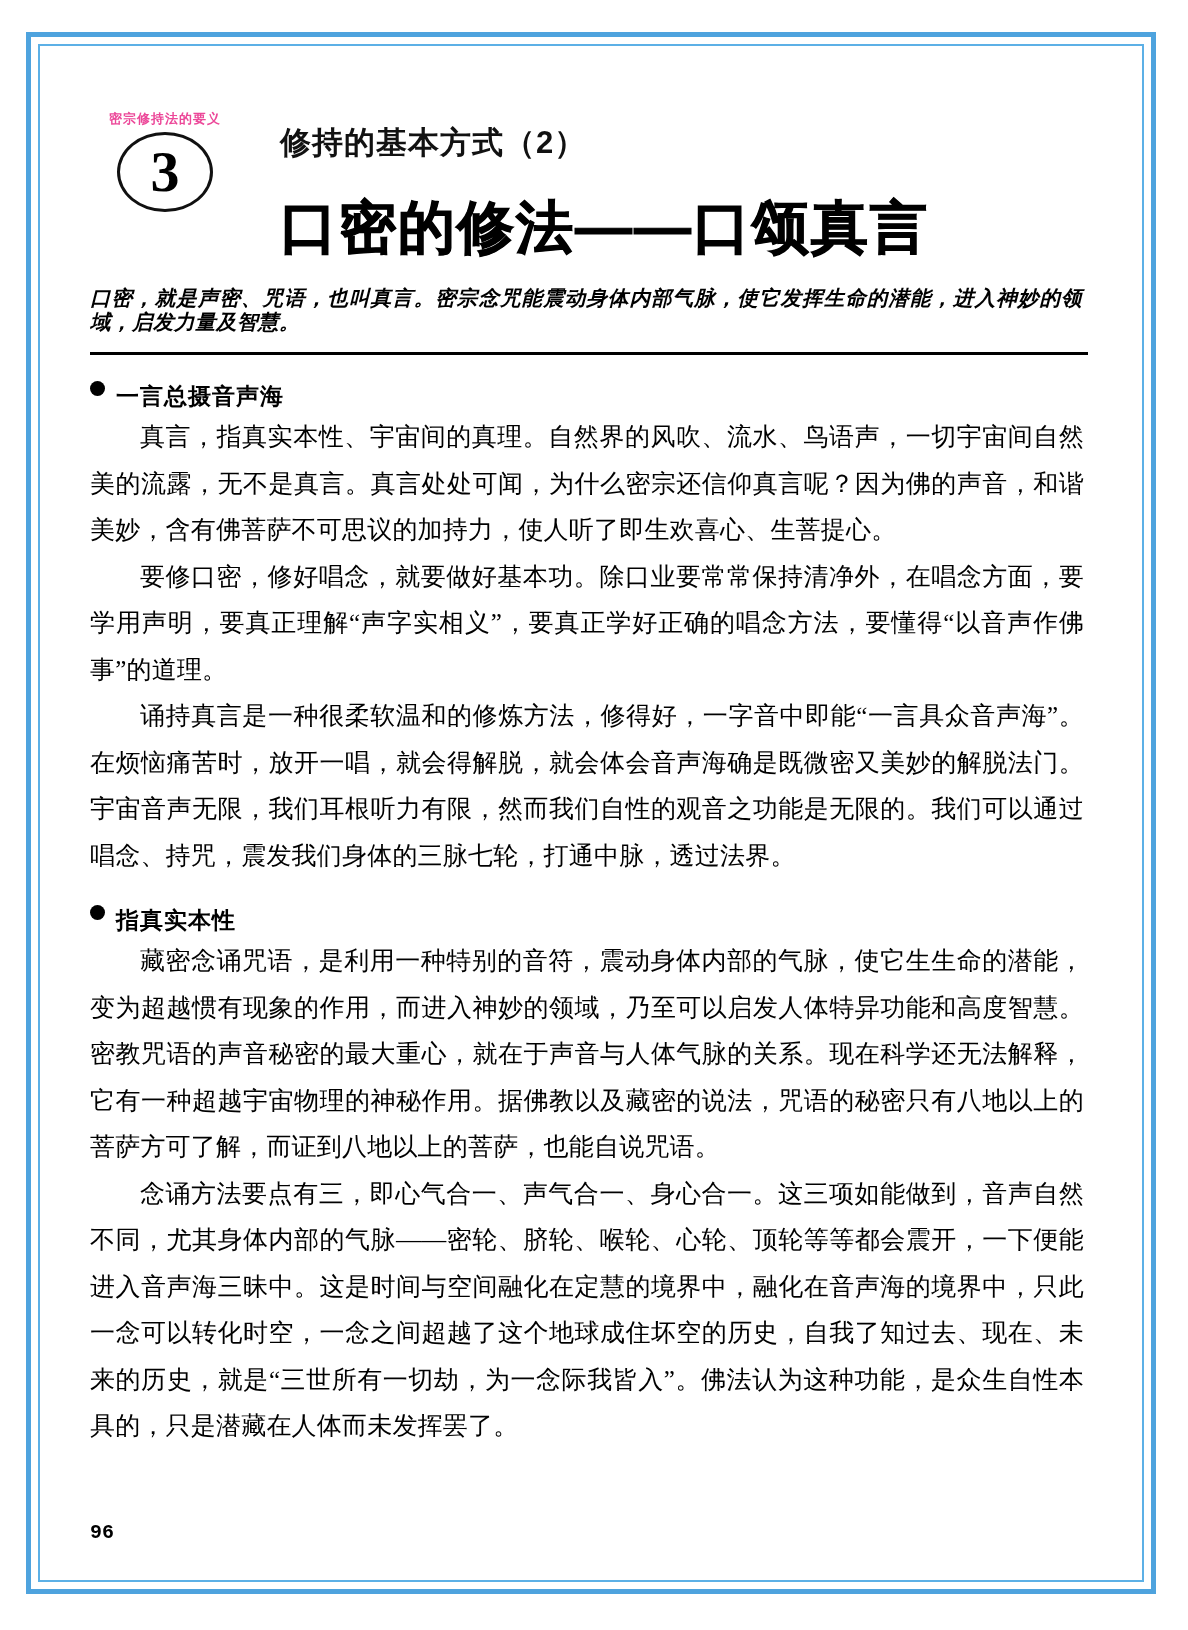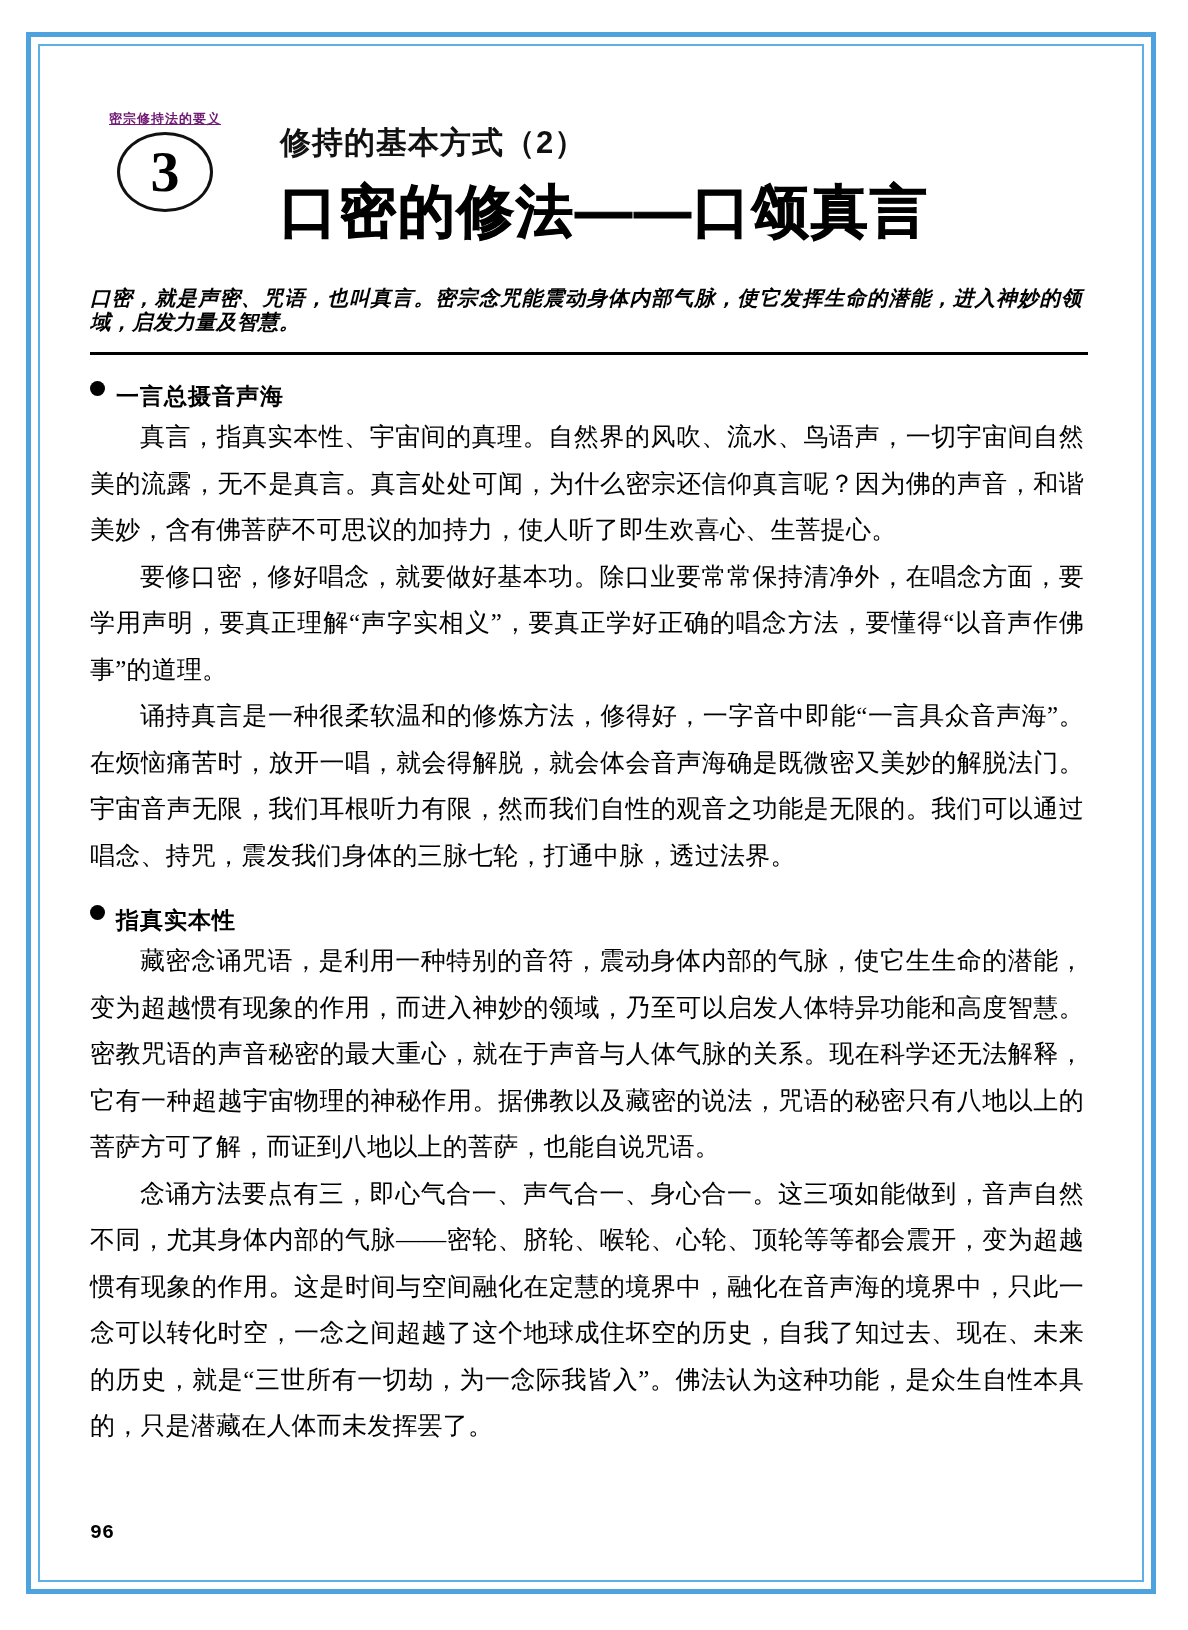--- a/index.html
+++ b/index.html
@@ -61,23 +61,22 @@
     left: 6px;
     top: 14px;
     width: 150px;
     text-align: center;
   }
   .chapter-series {
     font-family: "Liberation Sans", sans-serif;
     font-size: 13px;
     font-weight: bold;
     letter-spacing: 1px;
-    color: #701a75;
+    color: #ec4899;
     white-space: nowrap;
-    text-decoration: underline;
   }
   .chapter-num-circle {
     margin: 4px auto 0 auto;
     width: 96px;
     height: 80px;
     border: 3px solid #111;
     border-radius: 50%;
     font-family: "Liberation Serif", serif;
     font-size: 58px;
     font-weight: bold;
@@ -93,21 +92,21 @@
     width: 800px;
   }
   .title-sub {
     font-family: "Liberation Sans", sans-serif;
     font-size: 31px;
     font-weight: bold;
     letter-spacing: 1px;
     color: #111;
   }
   .title-main {
-    margin-top: 10px;
+    margin-top: 26px;
     font-family: "Liberation Sans", sans-serif;
     font-size: 57px;
     font-weight: bold;
     letter-spacing: 2px;
     color: #000;
     -webkit-text-stroke: 1px #000;
   }
 
   
   .lead {
@@ -201,19 +200,19 @@
       <p class="body">要修口密，修好唱念，就要做好基本功。除口业要常常保持清净外，在唱念方面，要学用声明，要真正理解“声字实相义”，要真正学好正确的唱念方法，要懂得“以音声作佛事”的道理。</p>
       <p class="body">诵持真言是一种很柔软温和的修炼方法，修得好，一字音中即能“一言具众音声海”。在烦恼痛苦时，放开一唱，就会得解脱，就会体会音声海确是既微密又美妙的解脱法门。宇宙音声无限，我们耳根听力有限，然而我们自性的观音之功能是无限的。我们可以通过唱念、持咒，震发我们身体的三脉七轮，打通中脉，透过法界。</p>
     </div>
 
     <div class="section">
       <div class="sec-head">
         <span class="bullet"></span>
         <span>指真实本性</span>
       </div>
       <p class="body">藏密念诵咒语，是利用一种特别的音符，震动身体内部的气脉，使它生生命的潜能，变为超越惯有现象的作用，而进入神妙的领域，乃至可以启发人体特异功能和高度智慧。密教咒语的声音秘密的最大重心，就在于声音与人体气脉的关系。现在科学还无法解释，它有一种超越宇宙物理的神秘作用。据佛教以及藏密的说法，咒语的秘密只有八地以上的菩萨方可了解，而证到八地以上的菩萨，也能自说咒语。</p>
-      <p class="body">念诵方法要点有三，即心气合一、声气合一、身心合一。这三项如能做到，音声自然不同，尤其身体内部的气脉——密轮、脐轮、喉轮、心轮、顶轮等等都会震开，变为超越惯有现象的作用。这是时间与空间融化在定慧的境界中，融化在音声海的境界中，只此一念可以转化时空，一念之间超越了这个地球成住坏空的历史，自我了知过去、现在、未来的历史，就是“三世所有一切劫，为一念际我皆入”。佛法认为这种功能，是众生自性本具的，只是潜藏在人体而未发挥罢了。</p>
+      <p class="body">念诵方法要点有三，即心气合一、声气合一、身心合一。这三项如能做到，音声自然不同，尤其身体内部的气脉——密轮、脐轮、喉轮、心轮、顶轮等等都会震开，一下便能进入音声海三昧中。这是时间与空间融化在定慧的境界中，融化在音声海的境界中，只此一念可以转化时空，一念之间超越了这个地球成住坏空的历史，自我了知过去、现在、未来的历史，就是“三世所有一切劫，为一念际我皆入”。佛法认为这种功能，是众生自性本具的，只是潜藏在人体而未发挥罢了。</p>
     </div>
 
   </div>
 
   <div class="page-number">96</div>
 </div>
 
 </body></html>

